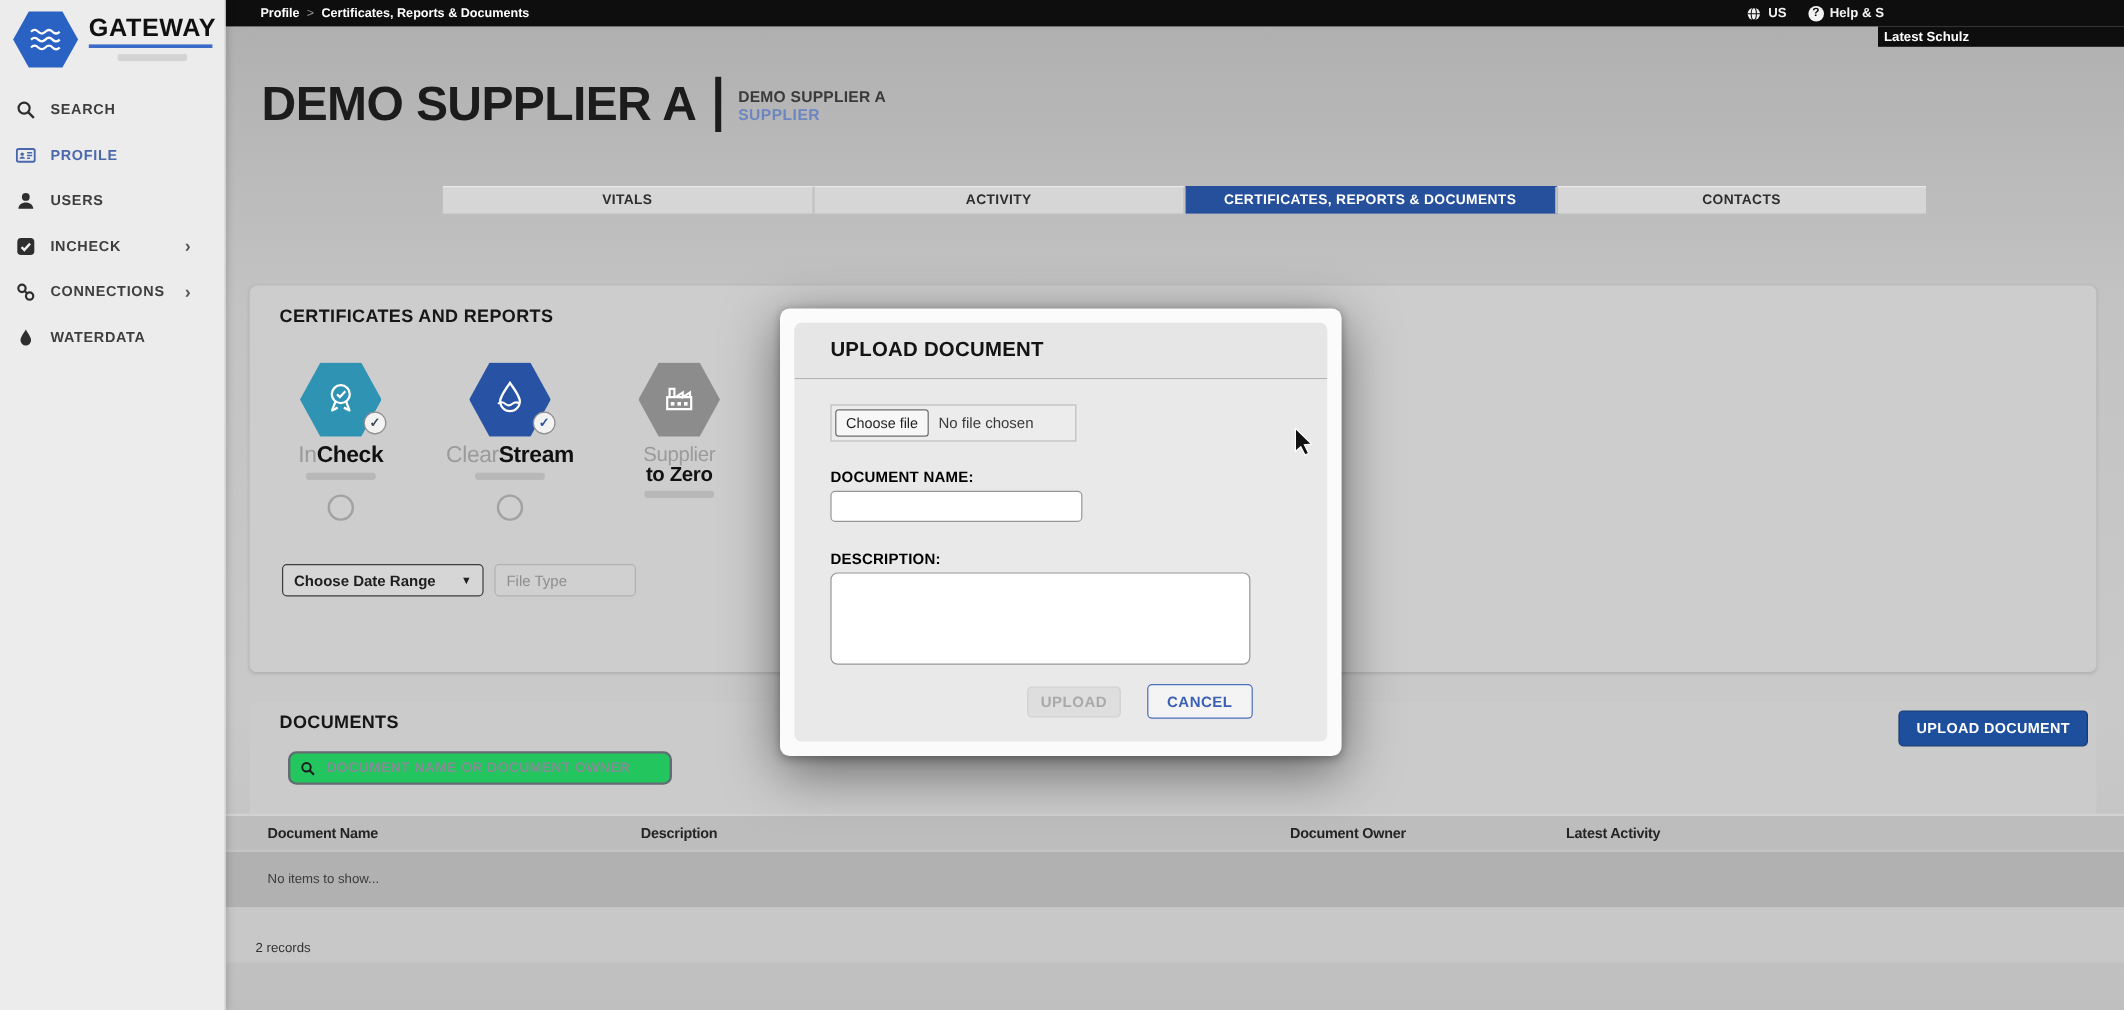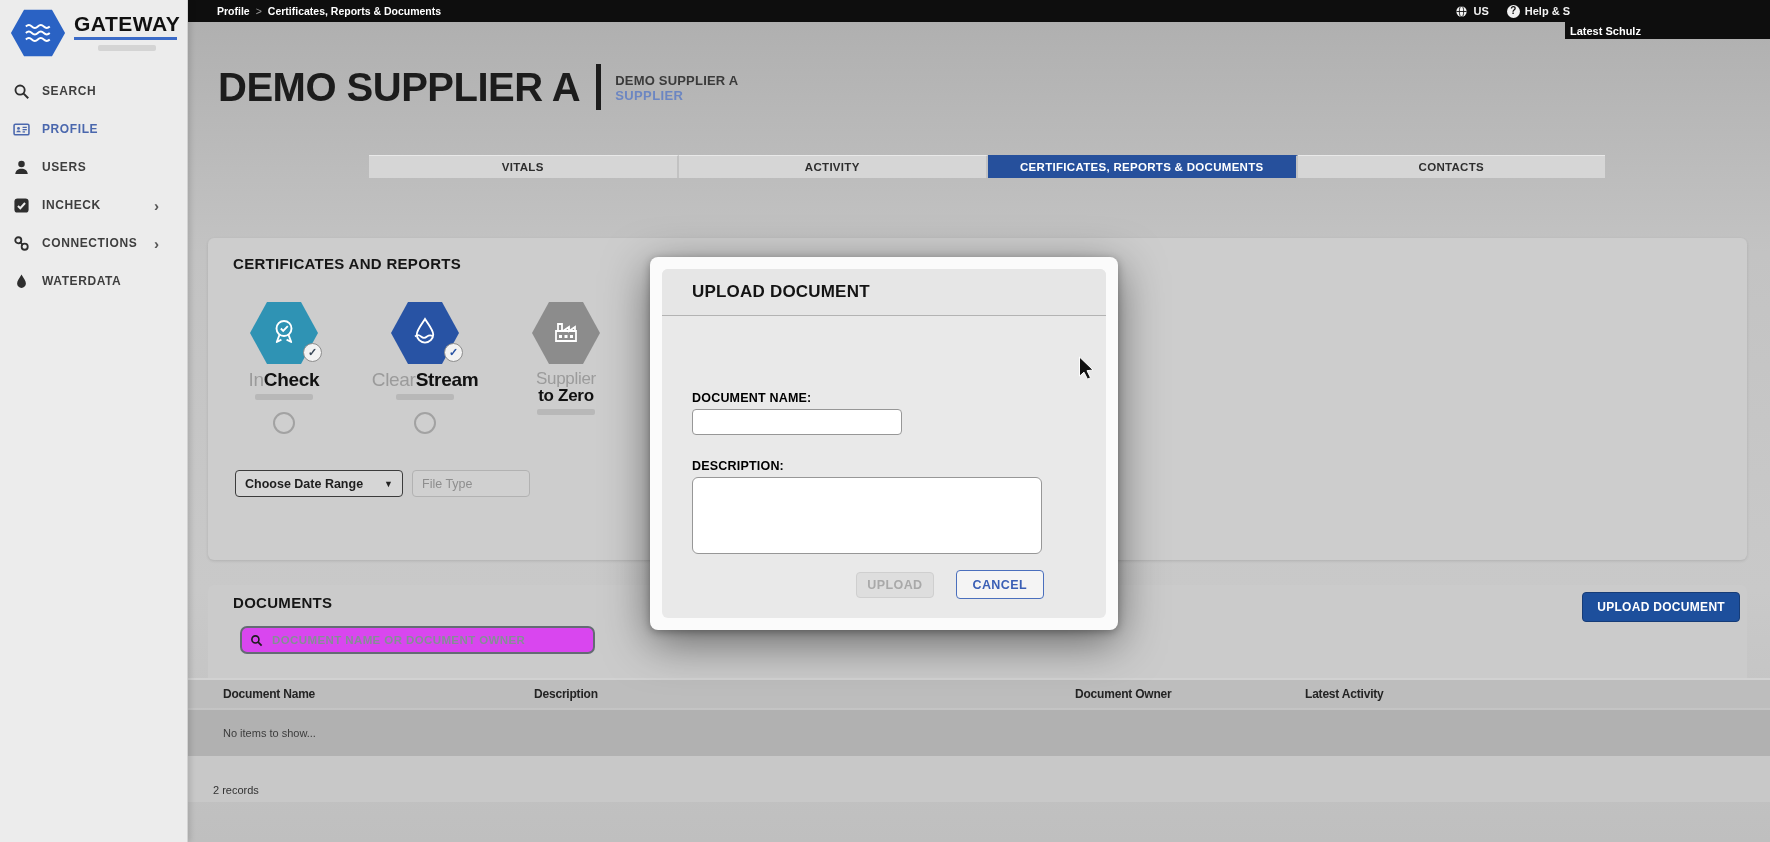--- a/index.html
+++ b/index.html
@@ -69,21 +69,21 @@
                box-sizing:border-box;font-size:12.5px;cursor:pointer;}
   .date-range{left:27px;top:232px;width:168px;background:#d6d6d6;border:1.5px solid #3c3c3c;
               color:#1e1e1e;font-weight:700;padding:0 9px;justify-content:space-between;}
   .date-caret{font-size:9px;color:#222;}
   .file-type{left:204px;top:232px;width:118px;background:#d0d0d0;border:1.5px solid #b2b2b2;
              color:#8e8e8e;font-weight:400;padding:0 9px;}
   
   .docs-card{position:absolute;left:208px;top:585px;width:1539px;height:95px;background:#cbcbcb;
              border-radius:6px 6px 0 0;}
   .docs-heading{position:absolute;left:25px;top:9px;font-size:15px;font-weight:800;letter-spacing:.3px;color:#161616;}
-  .doc-search{position:absolute;left:32px;top:41px;width:355px;height:28px;background:#d946ef;
+  .doc-search{position:absolute;left:32px;top:41px;width:320px;height:28px;background:#22c55e;
               border:2px solid #646b73;border-radius:7px;display:flex;align-items:center;
               padding:0 8px;box-sizing:border-box;}
   .doc-search .mag{width:13px;height:13px;margin-right:7px;color:#1d1d1d;flex:0 0 auto;}
   .doc-search input{flex:1;border:none;background:transparent;outline:none;font-family:"Liberation Sans",sans-serif;
                     font-size:11.5px;font-weight:700;letter-spacing:.4px;color:#30343a;}
   .doc-search input::placeholder{color:#858d96;}
   .upload-btn{position:absolute;right:7px;top:7px;height:28px;padding:0 14px;background:#1d4f9c;color:#fff;
               border:1px solid #163c77;border-radius:4px;font-size:12px;font-weight:700;letter-spacing:.3px;
               display:flex;align-items:center;cursor:pointer;}
   
@@ -350,20 +350,24 @@
   </div>
   <div class="records-strip">
     <span>2 records</span>
   </div>
 
   <div class="modal">
     <div class="modal-inner">
       <div class="modal-header">
         <span class="modal-title">UPLOAD DOCUMENT</span>
       </div>
+      <div class="file-row">
+        <span class="choose-file-btn">Choose file</span>
+        <span class="file-status">No file chosen</span>
+      </div>
       <div class="m-label lbl-name">DOCUMENT NAME:</div>
       <input class="name-input" type="text" value="" style="">
       <div class="m-label lbl-desc">DESCRIPTION:</div>
       <textarea class="desc-area" style=""></textarea>
       <div class="modal-actions">
         <div class="upload-disabled">UPLOAD</div>
         <div class="cancel-btn">CANCEL</div>
       </div>
     </div>
   </div>

